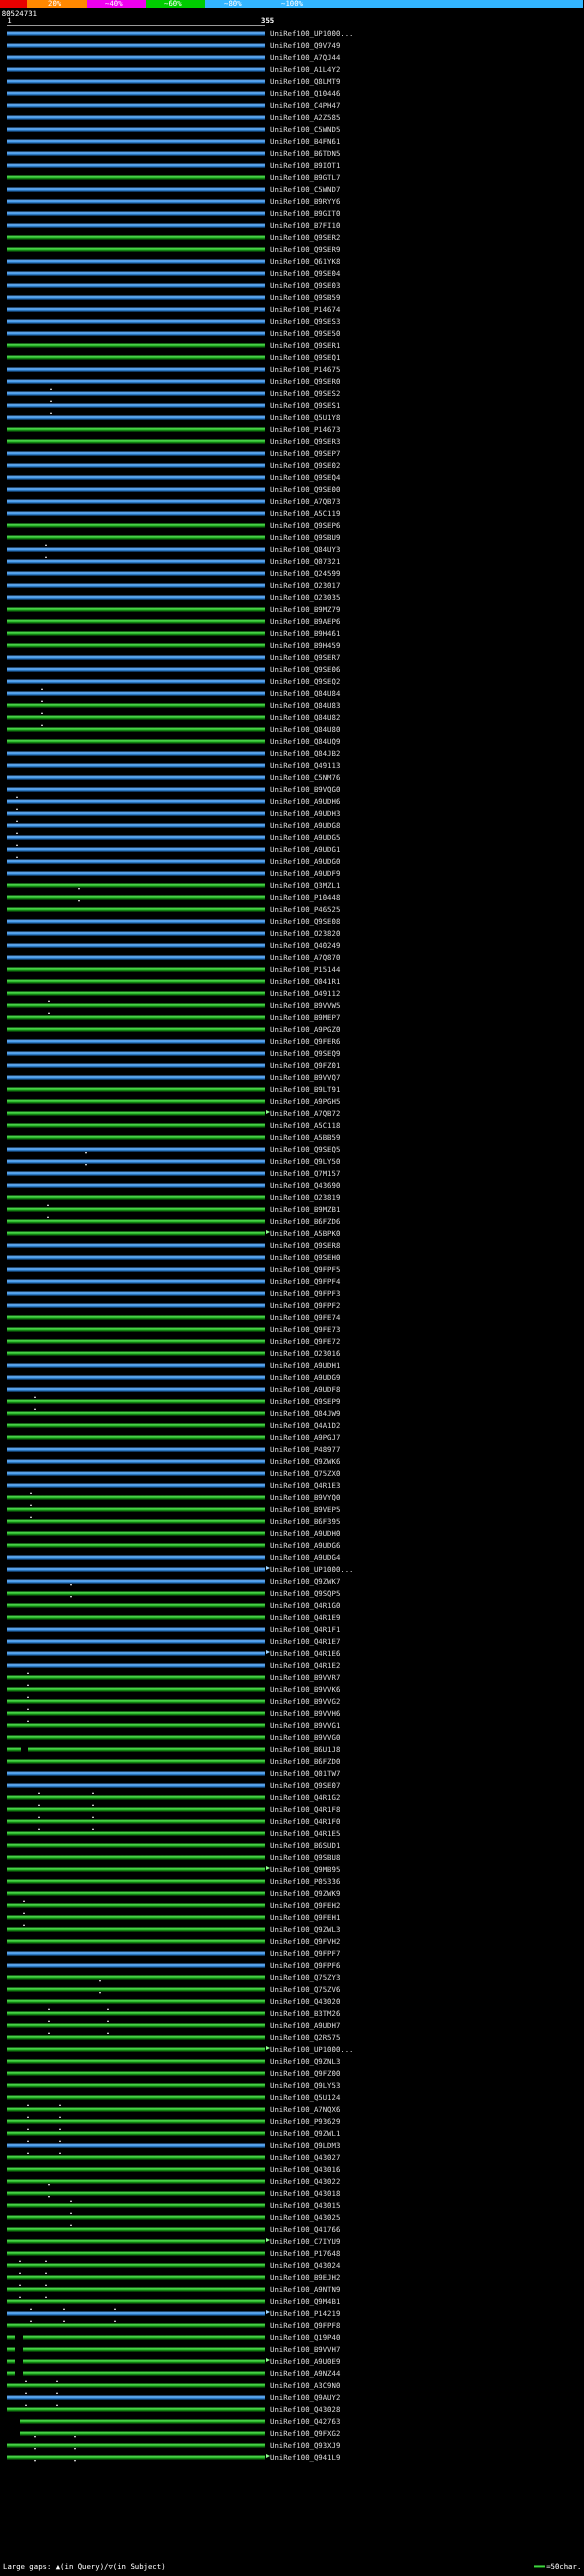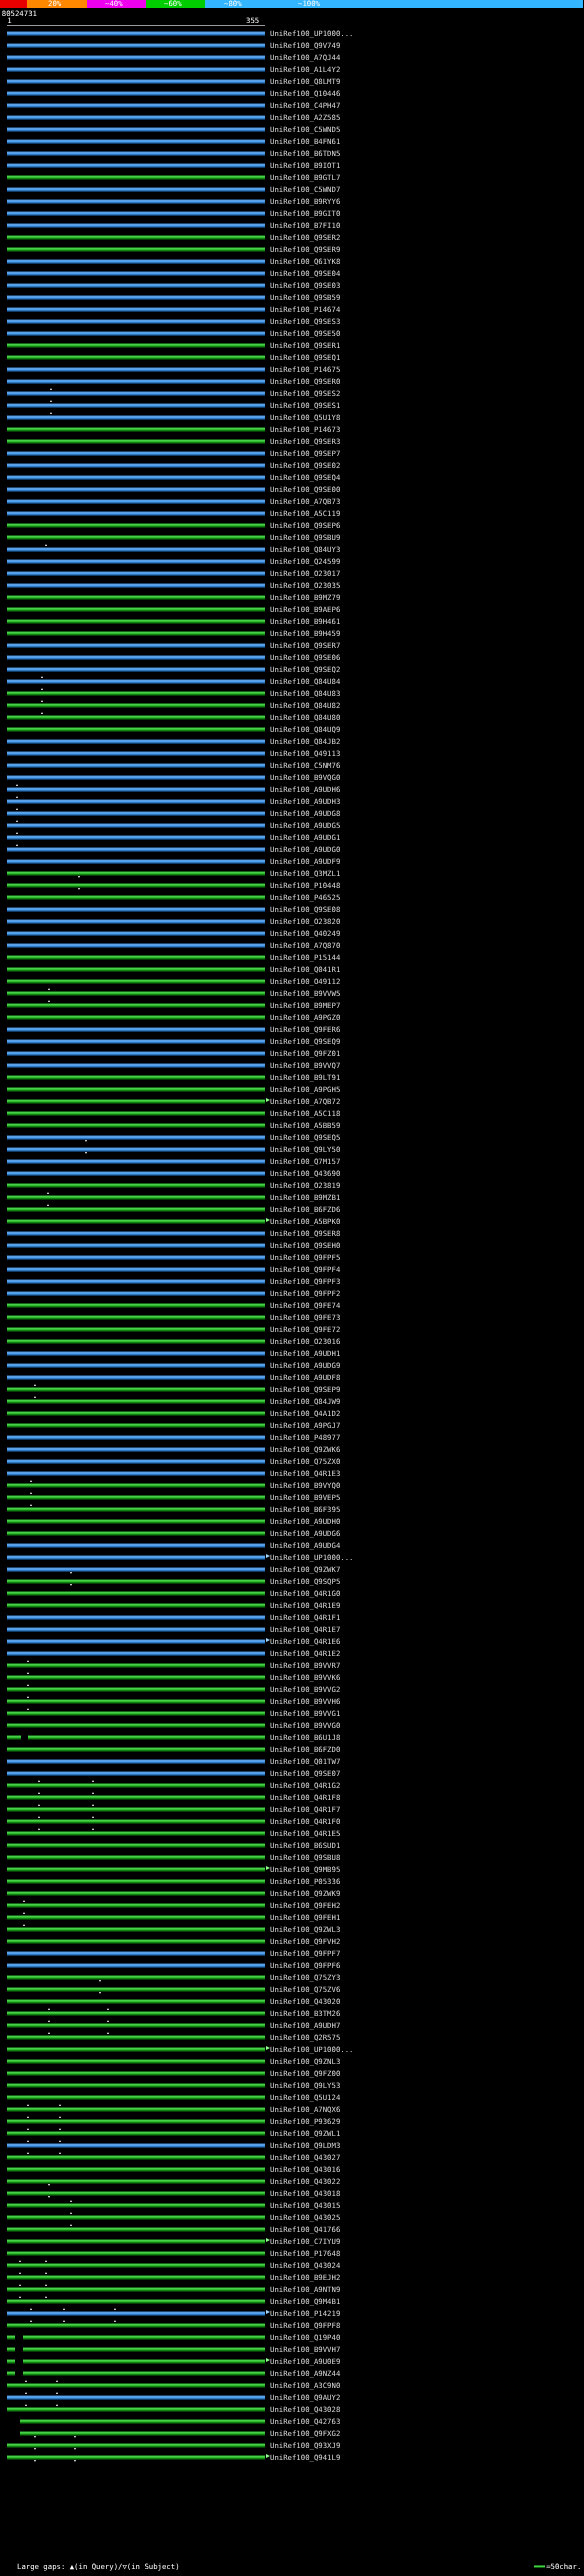--- a/index.html
+++ b/index.html
@@ -3,44 +3,44 @@
 <meta charset="utf-8">
 <style>
   html,body{margin:0;padding:0;background:#000;}
   .page{position:relative;width:585px;height:2576px;background:#000;overflow:hidden;
         font-family:"DejaVu Sans Mono",monospace;}
   
   .key{position:absolute;top:0;left:0;width:585px;height:8.2px;display:flex;}
   .kseg{height:8.2px;}
   .key-labels{position:absolute;top:0;left:0;width:585px;height:8.2px;}
   .kl{position:absolute;top:0;font-size:7.3px;line-height:8.2px;color:#fff;}
-  .kl0{left:48px}.kl1{left:105px}.kl2{left:164px}.kl3{left:224px}.kl4{left:298px}
+  .kl0{left:48px}.kl1{left:105px}.kl2{left:164px}.kl3{left:224px}.kl4{left:281px}
   
   .qid{position:absolute;top:9.1px;left:1.8px;font-size:7.3px;color:#fff;}
   .scale{position:absolute;top:15.5px;left:0;width:585px;height:11px;color:#fff;font-size:7.3px;}
   .s0{position:absolute;left:7.3px;top:0;}
-  .s1{position:absolute;left:246px;top:0;}
+  .s1{position:absolute;left:261px;top:0;font-weight:bold;}
   .sline{position:absolute;top:9.1px;left:7.3px;width:258px;height:0.9px;background:#9a9a9a;}
   
   #plot{position:absolute;top:27.4px;left:0;width:585px;height:2531px;}
   .row{position:relative;height:12px;}
   .bar{position:absolute;top:3.7px;height:4.6px;}
   .bar.b{background:linear-gradient(to bottom,#021830 0%,#6db6ff 35%,#3a93e8 60%,#041d38 100%);}
   .bar.g{background:linear-gradient(to bottom,#022d02 0%,#54e854 35%,#18a018 60%,#021c02 100%);}
   .tri{position:absolute;width:0;height:0;}
   .tri.up{top:0.9px;border-left:1.8px solid transparent;border-right:1.8px solid transparent;border-bottom:2.7px solid #fff;}
   .tri.down{top:8.2px;border-left:1.8px solid transparent;border-right:1.8px solid transparent;border-top:2.7px solid #fff;}
   .arrow{position:absolute;left:266px;top:2.7px;width:0;height:0;
          border-top:2.7px solid transparent;border-bottom:2.7px solid transparent;}
   .arrow.g{border-left:4.6px solid #8fff8f;}
   .arrow.b{border-left:4.6px solid #9fd4ff;}
   .lbl{position:absolute;left:270px;top:2.3px;font-size:7.3px;line-height:8.2px;color:#dcdcdc;white-space:nowrap;}
   
   .legend{position:absolute;top:2562px;left:0;width:585px;height:11px;font-size:7.3px;color:#fff;}
-  .legend-left{position:absolute;left:17px;top:0;}
+  .legend-left{position:absolute;left:3px;top:0;}
   .legend-right{position:absolute;right:3.7px;top:0;display:flex;align-items:center;}
   .swatch{display:inline-block;width:11px;height:3.7px;margin-right:0.9px;
           background:linear-gradient(to bottom,#022d02,#54e854 40%,#18a018 70%,#021c02);}
 </style>
 </head>
 <body>
 
 <div class="page">
 
   <div class="key" id="key">
@@ -242,20 +242,25 @@
         <div class="bar g" style="left: 7.3px; width: 258px;"></div>
         <div class="lbl">UniRef100_Q9SBU9</div>
       </div>
       <div class="row">
         <div class="bar b" style="left: 7.3px; width: 258px;"></div>
         <div class="tri up" style="left: 45px;"></div>
         <div class="lbl">UniRef100_Q84UY3</div>
       </div>
       <div class="row">
         <div class="bar b" style="left: 7.3px; width: 258px;"></div>
+        <div class="tri up" style="left: 45px;"></div>
+        <div class="lbl">UniRef100_Q07321</div>
+      </div>
+      <div class="row">
+        <div class="bar b" style="left: 7.3px; width: 258px;"></div>
         <div class="lbl">UniRef100_Q24599</div>
       </div>
       <div class="row">
         <div class="bar b" style="left: 7.3px; width: 258px;"></div>
         <div class="lbl">UniRef100_O23017</div>
       </div>
       <div class="row">
         <div class="bar b" style="left: 7.3px; width: 258px;"></div>
         <div class="lbl">UniRef100_O23035</div>
       </div>
@@ -694,26 +699,20 @@
         <div class="bar g" style="left: 7.3px; width: 258px;"></div>
         <div class="tri up" style="left: 38px;"></div>
         <div class="tri up" style="left: 92px;"></div>
         <div class="lbl">UniRef100_Q4R1G2</div>
       </div>
       <div class="row">
         <div class="bar g" style="left: 7.3px; width: 258px;"></div>
         <div class="tri up" style="left: 38px;"></div>
         <div class="tri up" style="left: 92px;"></div>
         <div class="lbl">UniRef100_Q4R1F8</div>
-      </div>
-      <div class="row">
-        <div class="bar g" style="left: 7.3px; width: 258px;"></div>
-        <div class="tri up" style="left: 38px;"></div>
-        <div class="tri up" style="left: 92px;"></div>
-        <div class="lbl">UniRef100_Q4R1F7</div>
       </div>
       <div class="row">
         <div class="bar g" style="left: 7.3px; width: 258px;"></div>
         <div class="tri up" style="left: 38px;"></div>
         <div class="tri up" style="left: 92px;"></div>
         <div class="lbl">UniRef100_Q4R1F0</div>
       </div>
       <div class="row">
         <div class="bar g" style="left: 7.3px; width: 258px;"></div>
         <div class="tri up" style="left: 38px;"></div>

